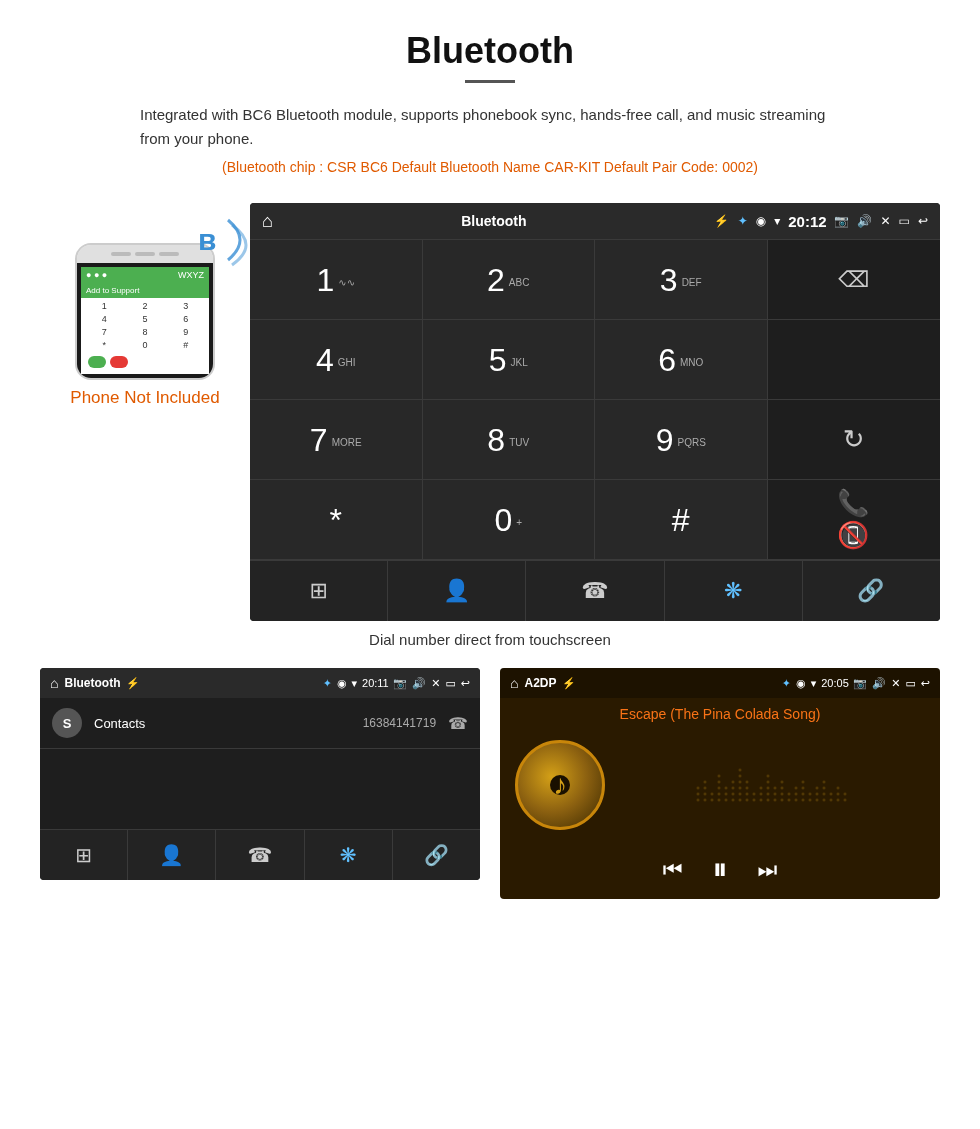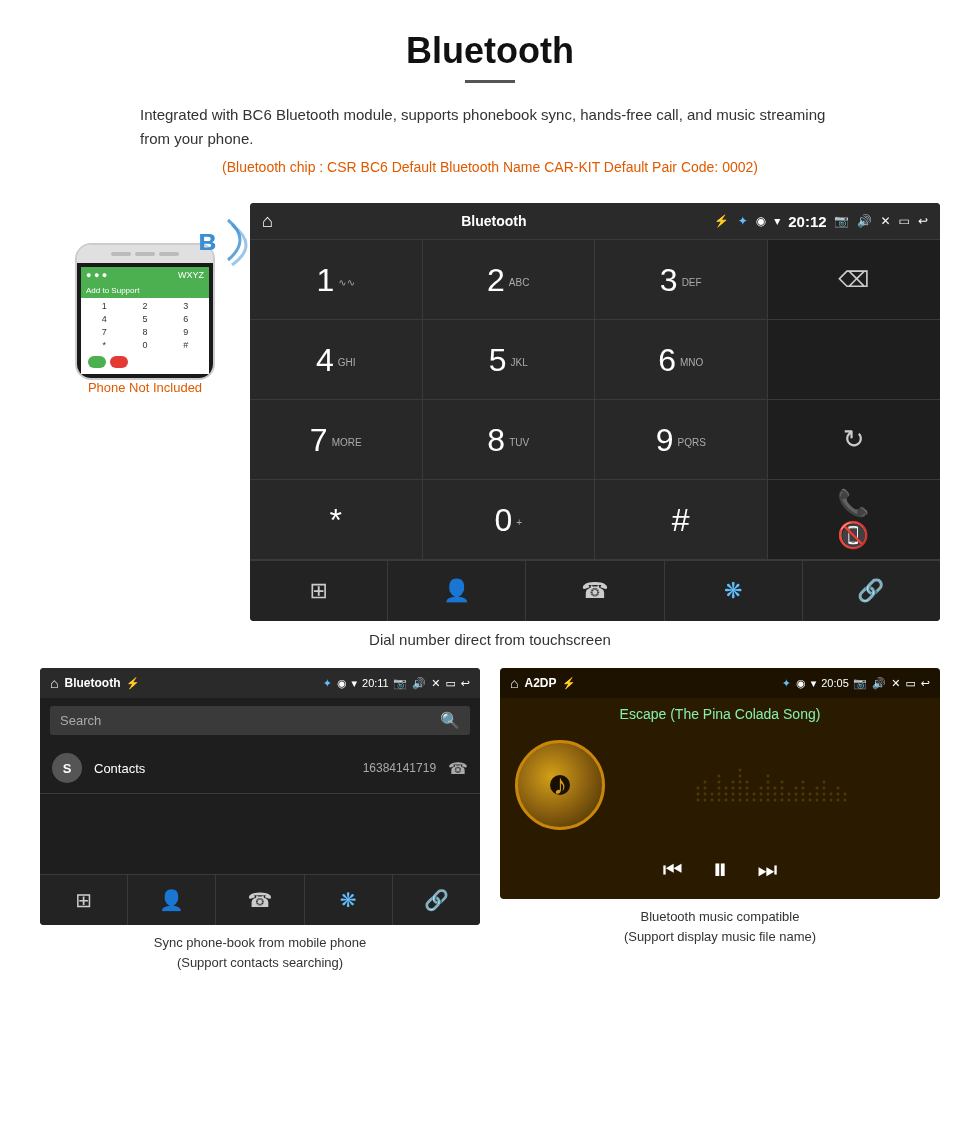--- a/index.html
+++ b/index.html
@@ -128,22 +128,23 @@
       justify-content: center;
     }
     .phone-endcall-btn {
       background: #e53935;
       width: 18px;
       height: 12px;
       border-radius: 6px;
     }
     .phone-not-included {
       color: #e05a00;
-      font-size: 13px;
+      font-size: 17px;
       text-align: center;
+      margin-top: 8px;
     }
 
     
     .dial-screen-area {
       flex: 1;
     }
     .dial-screen {
       background: #1e1e1e;
       border-radius: 4px;
       overflow: hidden;
@@ -340,21 +341,21 @@
       gap: 8px;
       justify-content: space-between;
     }
     .music-title-center {
       color: #fff;
       font-size: 12px;
       font-weight: bold;
     }
     .music-song-name {
       text-align: center;
-      color: #86efac;
+      color: #f97316;
       font-size: 14px;
       padding: 8px 0;
     }
     .music-album-area {
       display: flex;
       align-items: center;
       padding: 10px 15px;
       gap: 15px;
     }
     .music-album-art {
@@ -629,46 +630,38 @@
           <span>▾</span>
           <span>20:11</span>
           <span>📷</span>
           <span>🔊</span>
           <span>✕</span>
           <span>▭</span>
           <span>↩</span>
         </div>
       </div>
 
-      <div class="pb-search">
-        <span class="pb-search-text">Search</span>
-        <span class="pb-search-icon">🔍</span>
-      </div>
 
       <div class="pb-contact-row">
         <div class="pb-avatar">S</div>
         <span class="pb-name">Contacts</span>
         <span class="pb-number">16384141719</span>
         <span style="color:#aaa;font-size:16px;">☎</span>
       </div>
 
       <div style="height:80px;background:#1e1e1e;"></div>
 
       <div class="pb-bottom-nav">
         <div class="pb-bottom-item">⊞</div>
         <div class="pb-bottom-item active" style="color:#f5c842;">👤</div>
         <div class="pb-bottom-item">☎</div>
         <div class="pb-bottom-item" style="color:#60c0ff;">❋</div>
         <div class="pb-bottom-item">🔗</div>
       </div>
     </div>
-    <p class="lower-caption">
-      <span>Sync phone-book from mobile phone</span><br>
-      <span>(Support contacts searching)</span>
-    </p>
   </div>
 
   <div class="lower-item">
     <div class="lower-screen music-screen">
 
       <div class="music-status-bar">
         <div style="display:flex;align-items:center;gap:6px;">
           <span style="font-size:14px;">⌂</span>
           <span class="music-title-center">A2DP</span>
           <span style="font-size:11px;">⚡</span>
@@ -781,19 +774,15 @@
           </svg>
         </div>
       </div>
 
       <div class="music-controls">
         <span class="music-btn">⏮</span>
         <span class="music-btn" style="font-size:30px;">⏸</span>
         <span class="music-btn">⏭</span>
       </div>
     </div>
-    <p class="lower-caption">
-      <span>Bluetooth music compatible</span><br>
-      <span>(Support display music file name)</span>
-    </p>
   </div>
 
 </div>
 
 </body></html>

